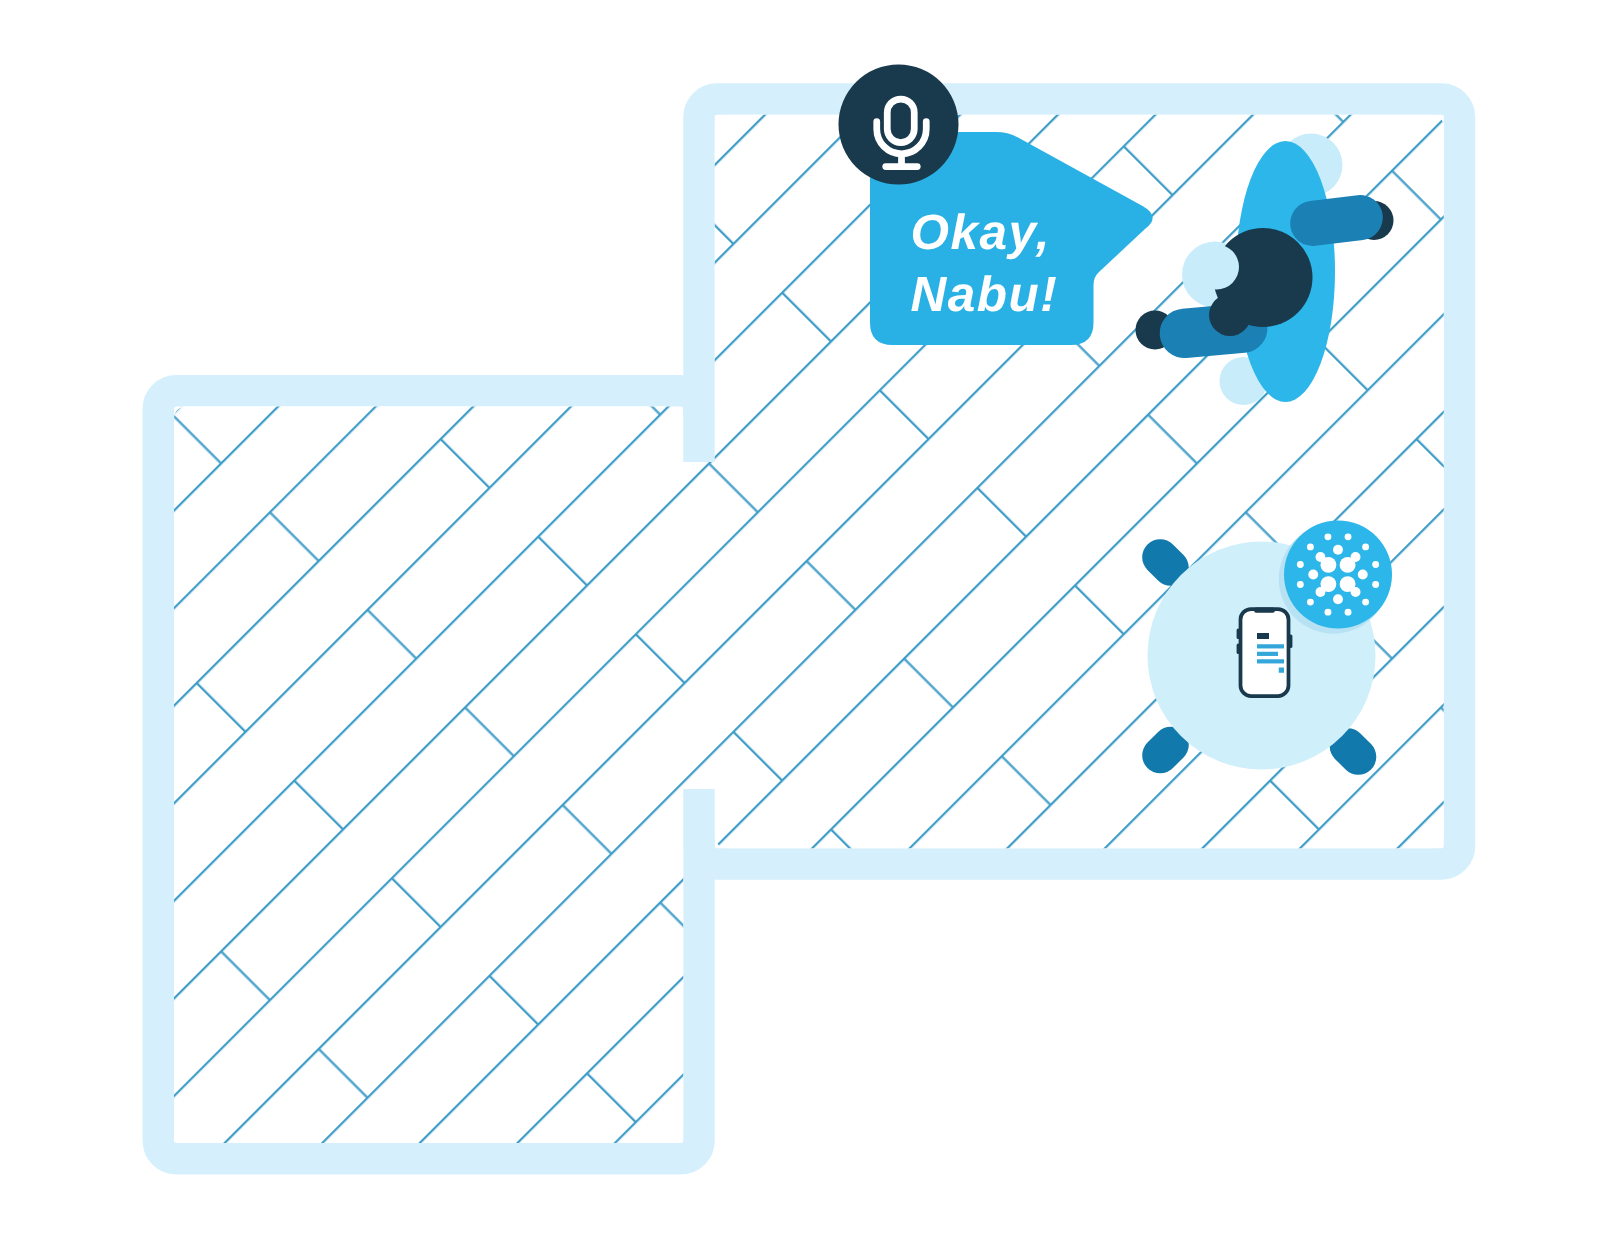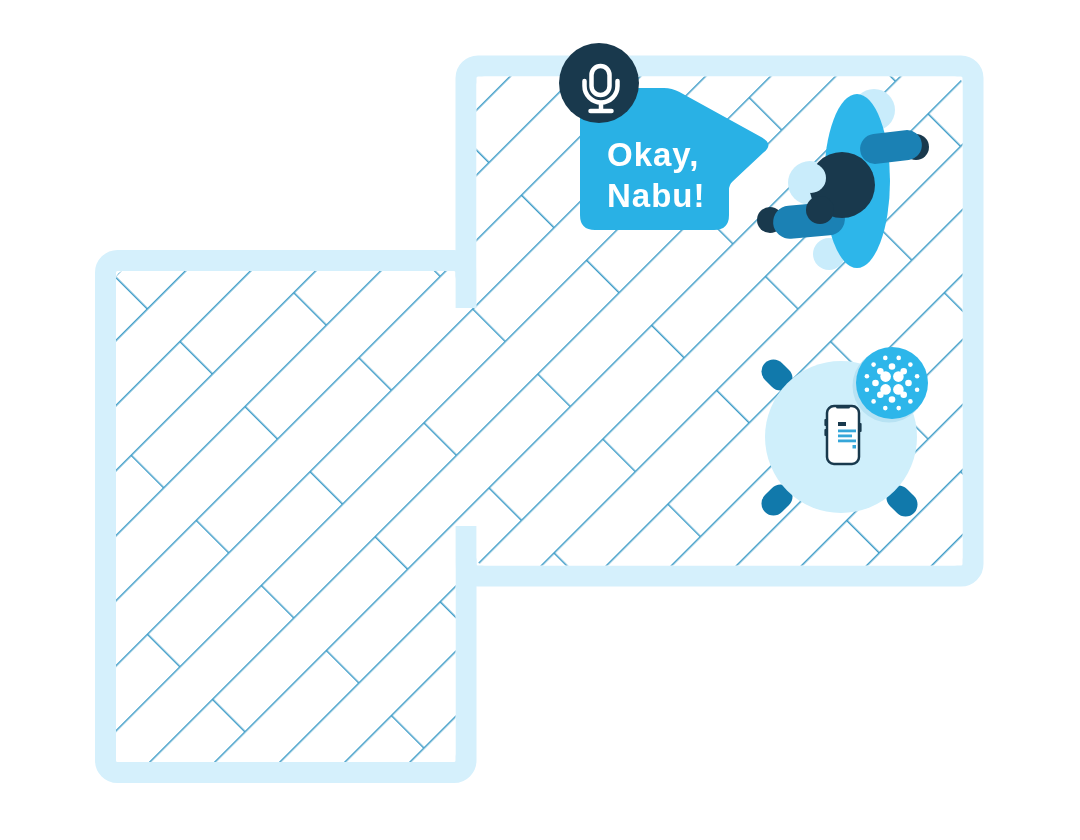--- a/index.html
+++ b/index.html
@@ -8,20 +8,21 @@
     background: #ffffff;
     width: 1080px;
     height: 840px;
     overflow: hidden;
     font-family: "Liberation Sans", sans-serif;
   }
   #scene-wrap {
     position: relative;
     width: 1080px;
     height: 720px;
+    font-style: italic;
   }
   svg { display: block; }
   .bubble-text {
     font-family: "Liberation Sans", sans-serif;
     font-weight: 600;
     font-size: 33px;
     letter-spacing: 1px;
     fill: #ffffff;
   }
 </style>

